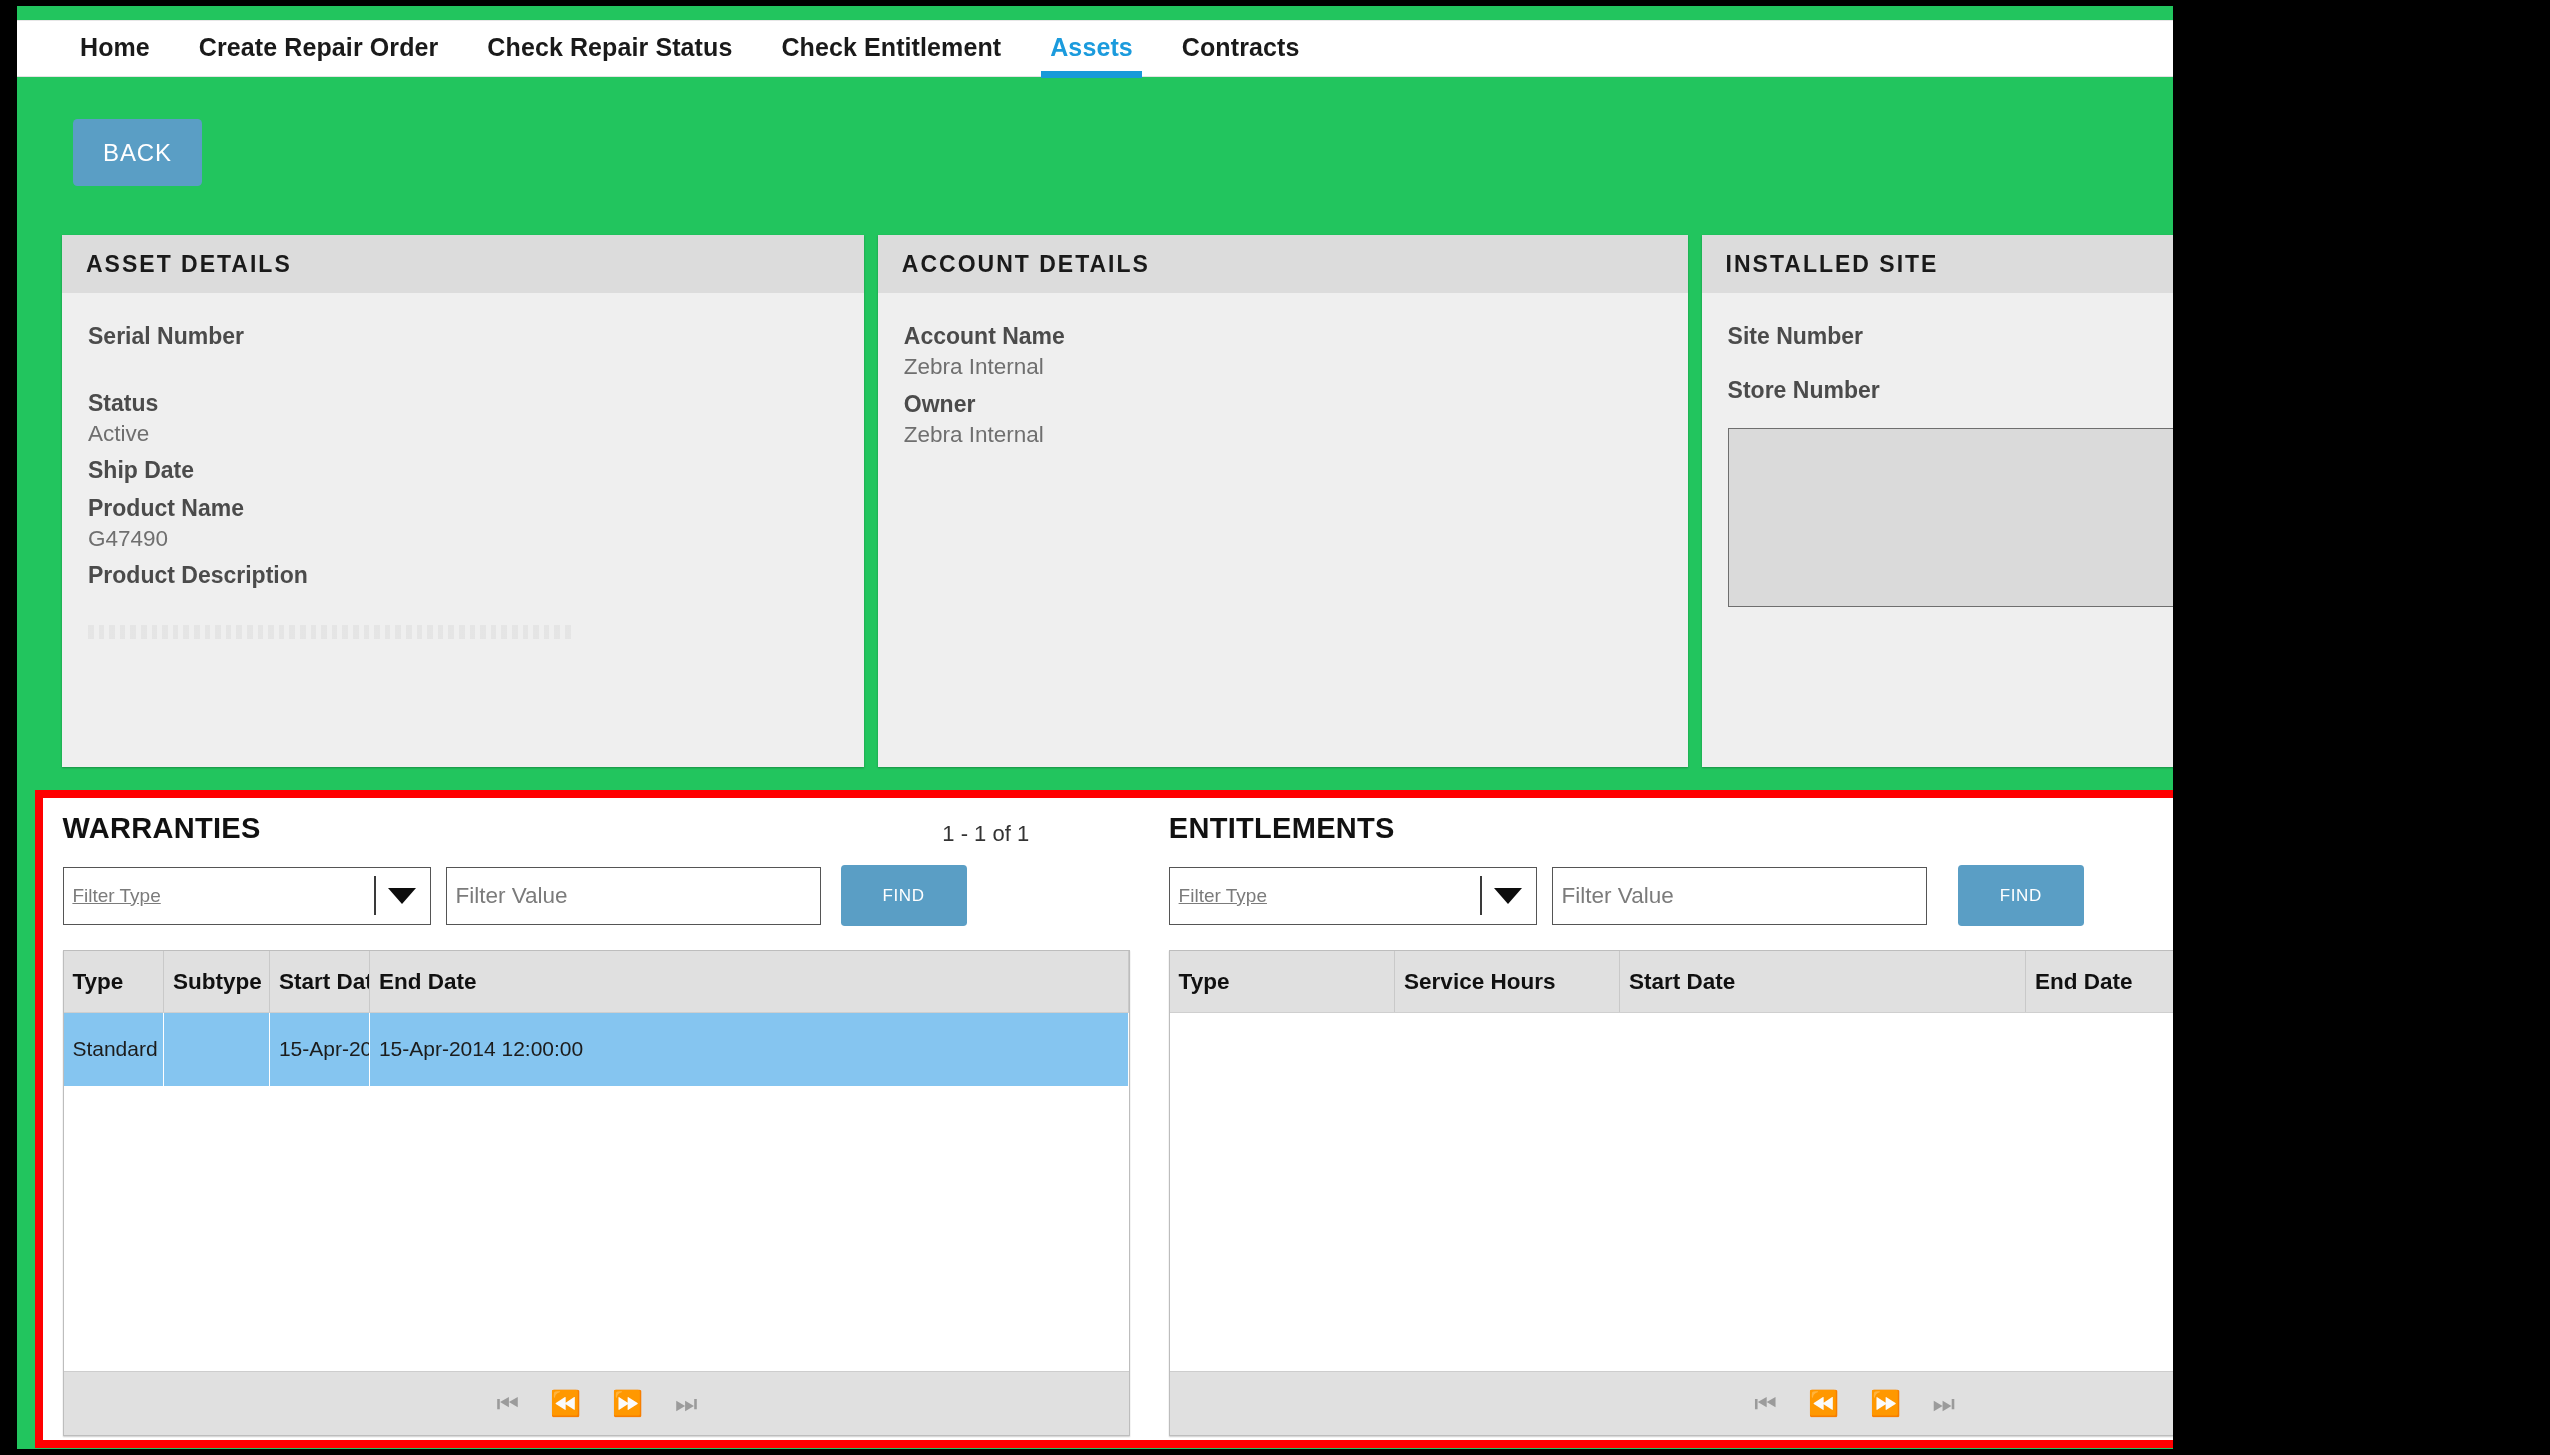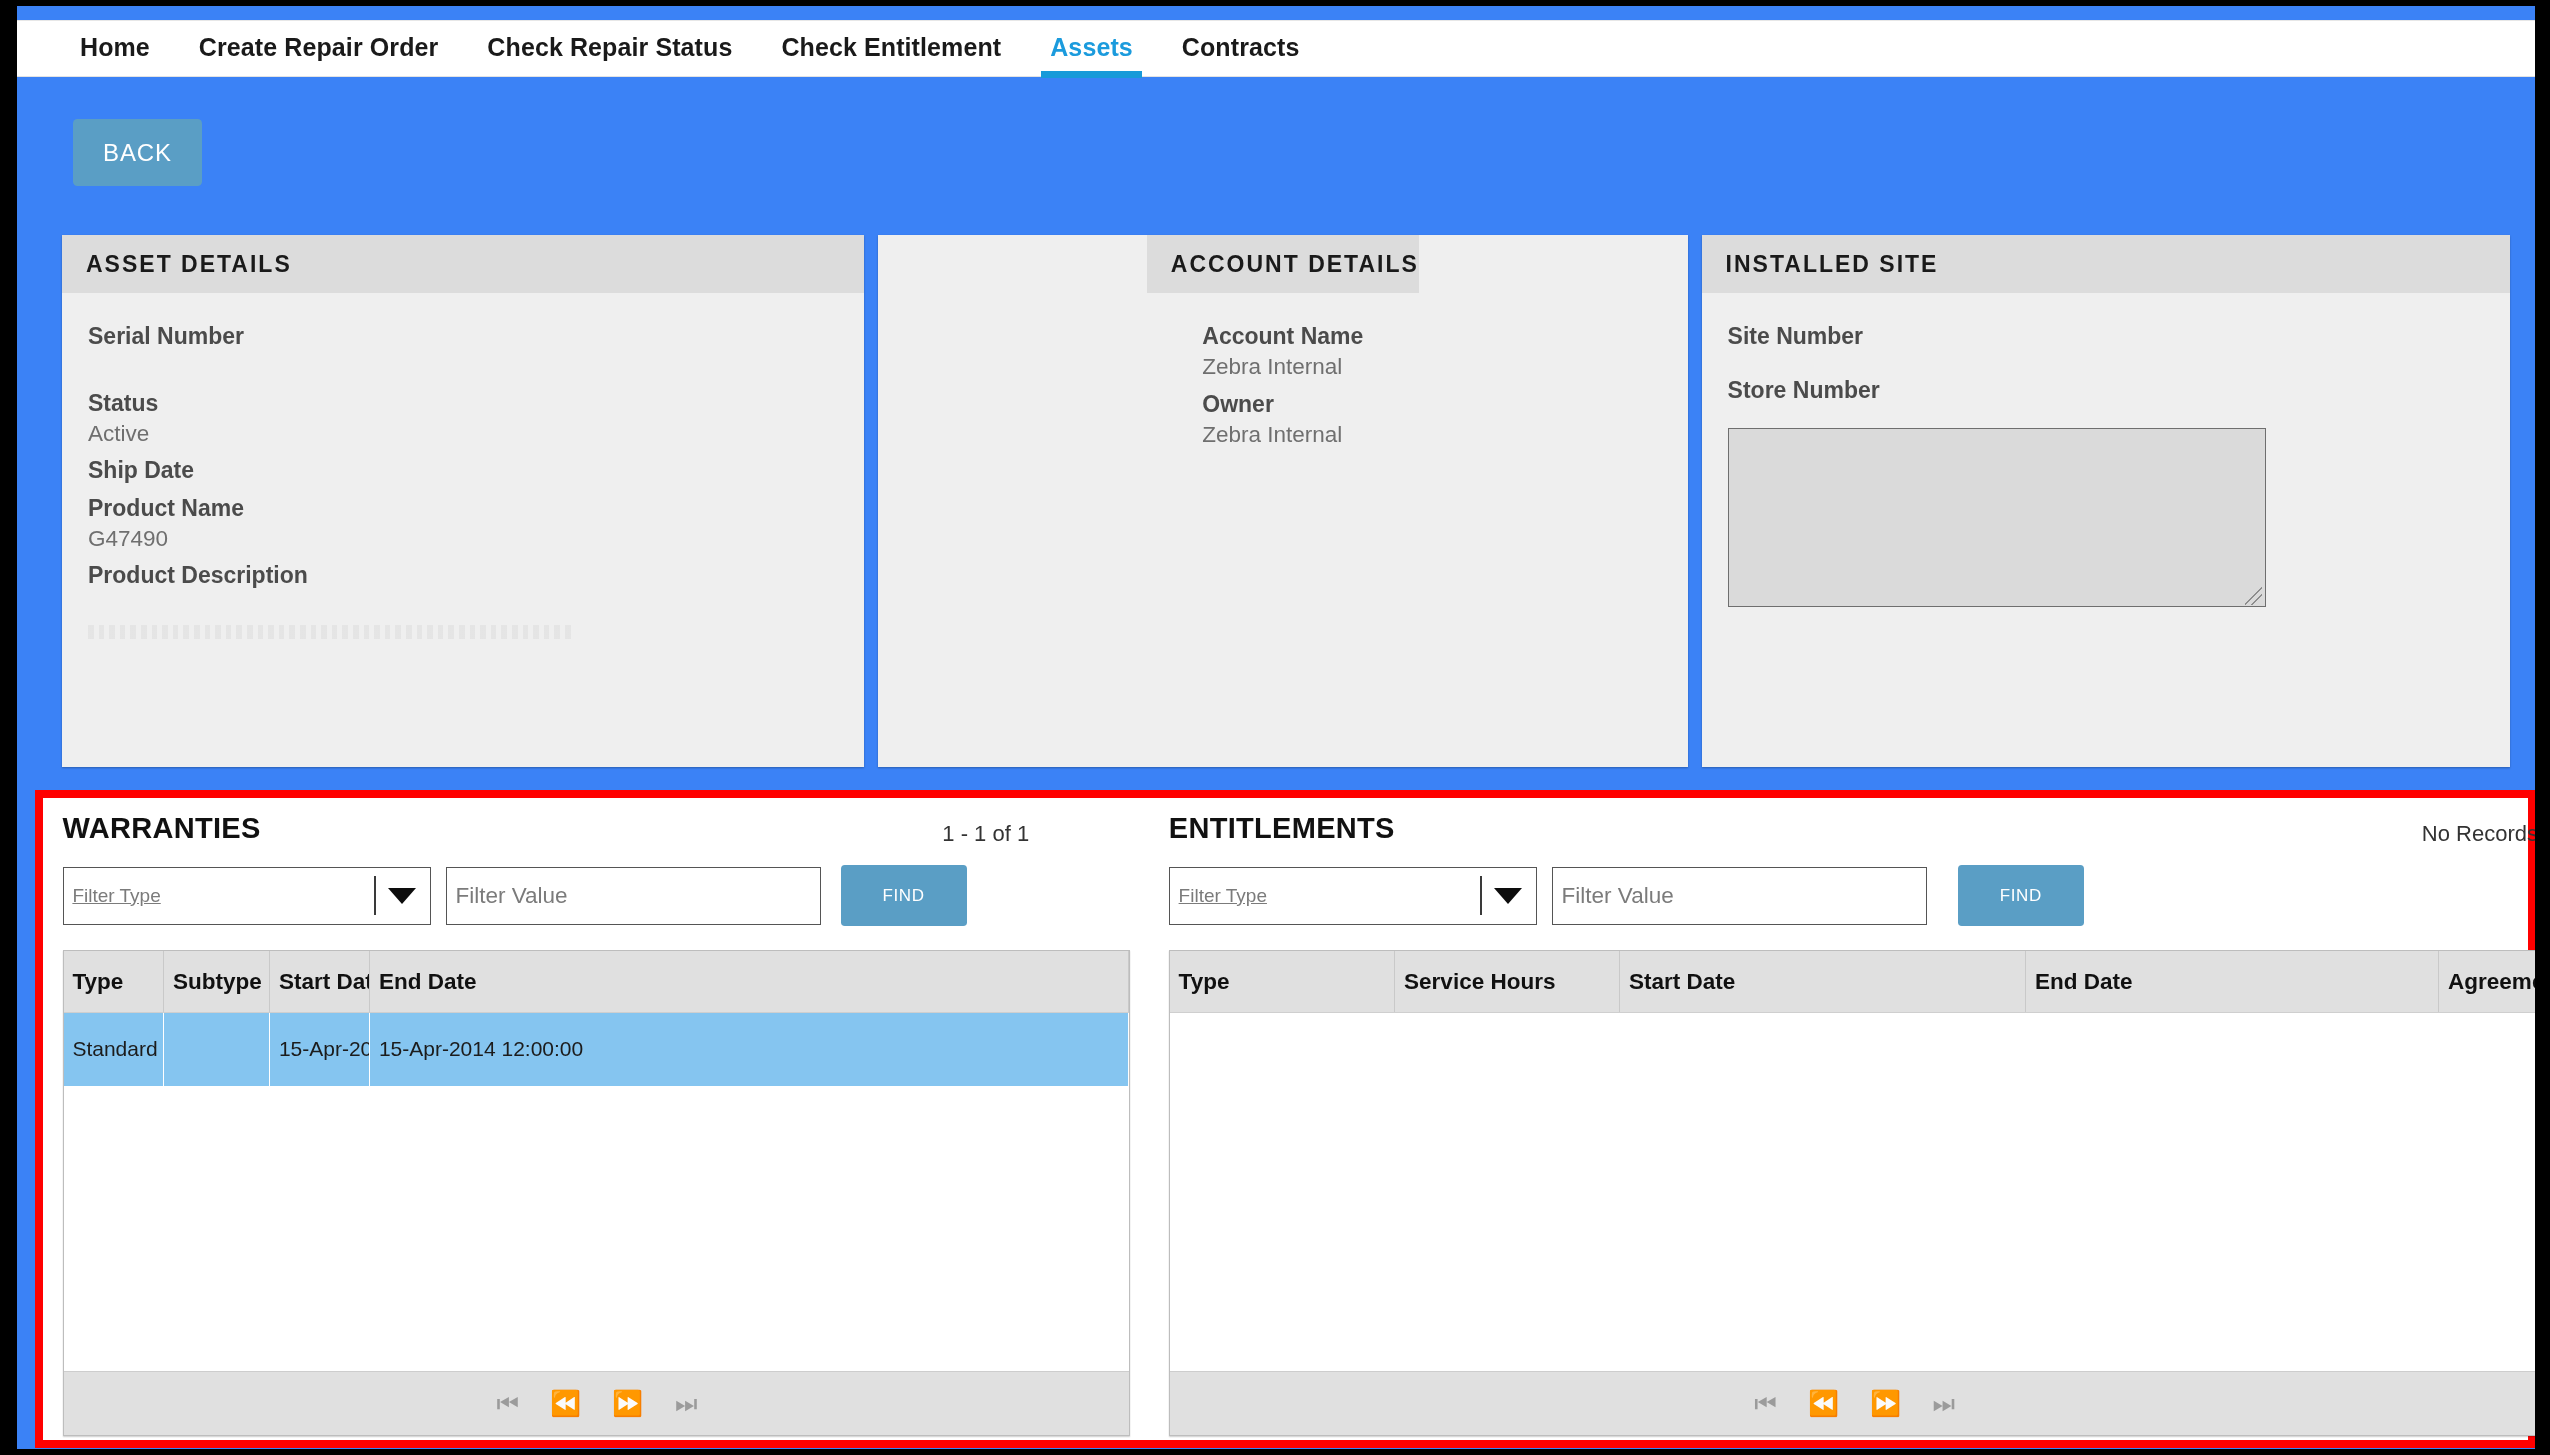--- a/index.html
+++ b/index.html
@@ -3,41 +3,41 @@
 <meta charset="utf-8">
 <style>
   html,body{margin:0;padding:0;}
   body{
     width:2550px;height:1456px;
     background:#000;
     font-family:"Liberation Sans", sans-serif;
     overflow:hidden;
   }
   
-  #frame{position:absolute;left:17px;top:6.3px;width:2518px;height:1443px;background:#3b82f6;overflow:hidden;}
+  #frame{position:absolute;left:17px;top:6.3px;width:2156px;height:1443px;background:#22c55e;overflow:hidden;}
 
   
   #navbar{position:absolute;left:0;top:13.8px;width:2518px;height:55px;background:#ffffff;
           border-top:1.3px solid #e7e7e7;border-bottom:1.9px solid #e3e3e3;}
   #navlist{display:flex;align-items:flex-end;height:55px;padding-left:63px;box-sizing:border-box;}
   .navitem{position:relative;font-size:25px;font-weight:bold;color:#1a1a1a;
            padding:0 0 13.8px 0;margin-right:49px;white-space:nowrap;cursor:pointer;letter-spacing:0.1px;}
   .navitem.active{color:#1b9bdd;}
   .navitem.active::after{content:"";position:absolute;left:-8.8px;right:-8.8px;bottom:-1.9px;height:6.9px;background:#189ad9;}
 
   
   #backbtn{position:absolute;left:56px;top:113px;width:129px;height:67px;background:#5a9ec5;
            border:none;border-radius:4.4px;color:#ffffff;font-size:24px;font-weight:normal;
            letter-spacing:0.9px;font-family:"Liberation Sans",sans-serif;cursor:pointer;}
 
   
   #panels{position:absolute;left:45px;top:198px;width:2450px;height:563px;display:flex;gap:13.8px;}
   .panel{background:#efefef;box-shadow:0 0.6px 1.9px rgba(0,0,0,.28);display:flex;flex-direction:column;margin-top:31px;}
   .panel.asset{width:802px;}
-  .panel.account{width:810px;align-items:center;}
+  .panel.account{width:810px;}
   .panel.site{width:808px;}
   .panel-head{height:58px;background:#dcdcdc;display:flex;align-items:center;padding-left:24px;box-sizing:border-box;}
   .panel-head span{font-size:23px;font-weight:bold;color:#1a1a1a;letter-spacing:2px;}
   .panel-body{flex:1;padding:28px 26px 0 26px;box-sizing:border-box;position:relative;}
   .fld{margin-bottom:6.3px;}
   .fld-label{font-size:23px;font-weight:bold;color:#4b4b4b;line-height:1.35;}
   .fld-value{font-size:22.5px;color:#6f6f6f;line-height:1.35;}
   .fld-empty{height:29px;}
   .redacted{height:13.8px;width:488px;margin-top:34px;opacity:.12;
             background:repeating-linear-gradient(90deg,#9a9a9a 0 5.6px,transparent 5.6px 10.6px);}

